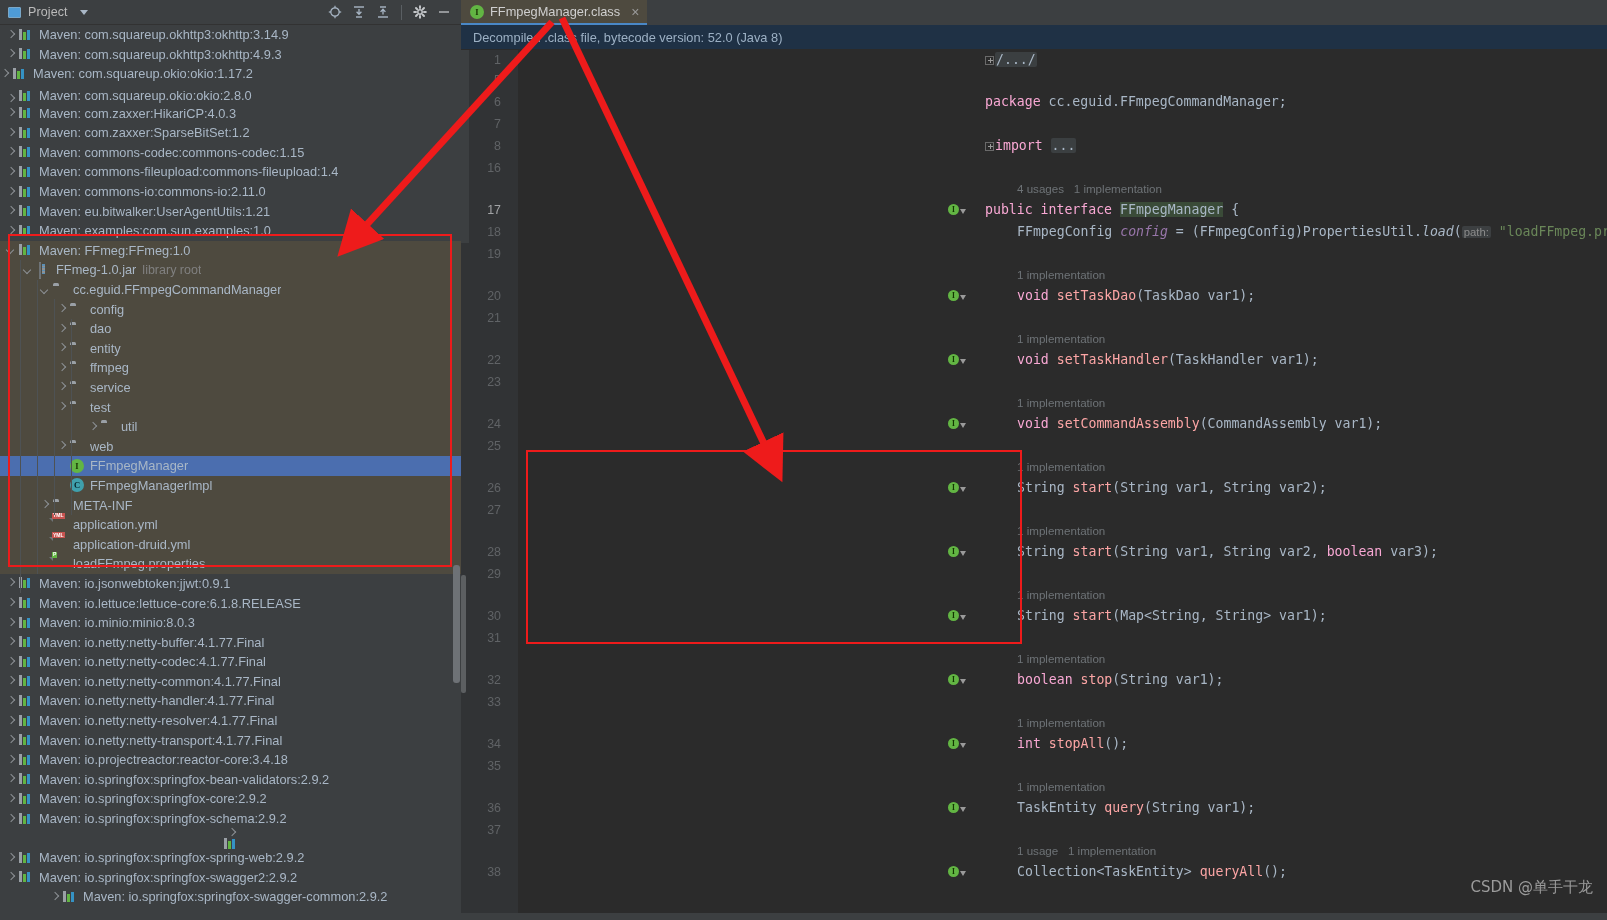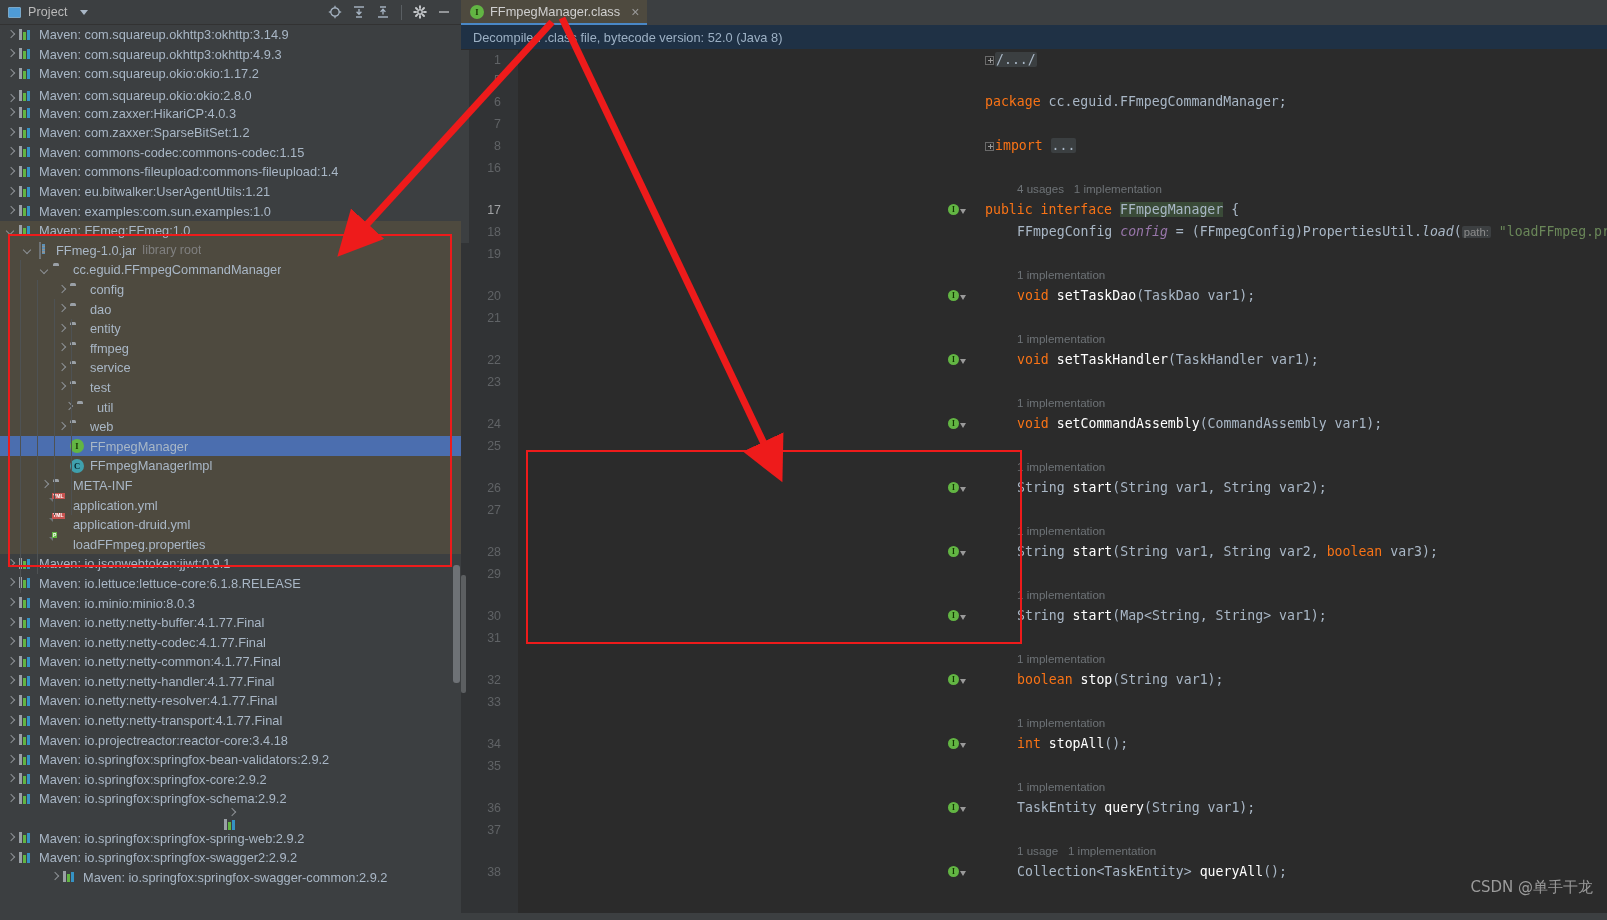--- a/index.html
+++ b/index.html
@@ -165,23 +165,23 @@
   .gmark .arr {
     width: 0; height: 0; border-left: 3px solid transparent; border-right: 3px solid transparent;
     border-top: 5px solid #9a9a9a; margin-top: 4px;
   }
   .code { position: absolute; left: 524px; }
   .hint {
     position: absolute; left: 556px; color: #6e7377; font-size: 11.6px;
     font-family: "Liberation Sans", sans-serif;
   }
   
-  .kw  { color: #f97316; }
+  .kw  { color: #f9a8d4; }
   .str { color: #6a8759; }
-  .mth { color: #ffffff; }
+  .mth { color: #fca5a5; }
   .fld { color: #9876aa; font-style: italic; }
   .pln { color: #a9b7c6; }
   .cmt { color: #808080; }
   .fold {
     background: #3b3f41; color: #a9b7c6; border-radius: 2px; padding: 0 1px;
   }
   .hilite { background: #3a4b38; }
   .param {
     background: #3c3f41; color: #8c8c8c; font-size: 11.3px; border-radius: 2px;
     padding: 0 2px; font-family: "Liberation Sans", sans-serif;
@@ -285,21 +285,21 @@
           <span class="arrow right"></span>
           <span class="ic">
             <span class="ic-lib">
               <i class="b1"></i>
               <i class="b2"></i>
               <i class="b3"></i>
             </span>
           </span>
           <span class="lbl">Maven: com.squareup.okhttp3:okhttp:4.9.3</span>
         </div>
-        <div class="row" style="padding-left: 6px;">
+        <div class="row" style="">
           <span class="arrow right"></span>
           <span class="ic">
             <span class="ic-lib">
               <i class="b1"></i>
               <i class="b2"></i>
               <i class="b3"></i>
             </span>
           </span>
           <span class="lbl">Maven: com.squareup.okio:okio:1.17.2</span>
         </div>
@@ -350,20 +350,31 @@
         <div class="row" style="padding-left: 6px;">
           <span class="arrow right"></span>
           <span class="ic">
             <span class="ic-lib">
               <i class="b1"></i>
               <i class="b2"></i>
               <i class="b3"></i>
             </span>
           </span>
           <span class="lbl">Maven: commons-fileupload:commons-fileupload:1.4</span>
+        </div>
+        <div class="row" style="padding-left: 6px;">
+          <span class="arrow right"></span>
+          <span class="ic">
+            <span class="ic-lib">
+              <i class="b1"></i>
+              <i class="b2"></i>
+              <i class="b3"></i>
+            </span>
+          </span>
+          <span class="lbl">Maven: commons-io:commons-io:2.11.0</span>
         </div>
         <div class="row" style="padding-left: 6px;">
           <span class="arrow right"></span>
           <span class="ic">
             <span class="ic-lib">
               <i class="b1"></i>
               <i class="b2"></i>
               <i class="b3"></i>
             </span>
           </span>
@@ -425,21 +436,21 @@
         <div class="row hl" style="padding-left: 57px;">
           <span class="arrow right"></span>
           <span class="ic" style="padding-top: 3px;"><span class="ic-folder"></span></span>
           <span class="lbl">service</span>
         </div>
         <div class="row hl" style="padding-left: 57px;">
           <span class="arrow right"></span>
           <span class="ic" style="padding-top: 3px;"><span class="ic-folder"></span></span>
           <span class="lbl">test</span>
         </div>
-        <div class="row hl" style="padding-left: 64px;">
+        <div class="row hl" style="padding-left: 88px;">
           <span class="arrow right"></span>
           <span class="ic" style="padding-top: 3px;"><span class="ic-folder"></span></span>
           <span class="lbl">util</span>
         </div>
         <div class="row hl" style="padding-left: 57px;">
           <span class="arrow right"></span>
           <span class="ic" style="padding-top: 3px;"><span class="ic-folder"></span></span>
           <span class="lbl">web</span>
         </div>
         <div class="row selected" style="padding-left: 57px;">

